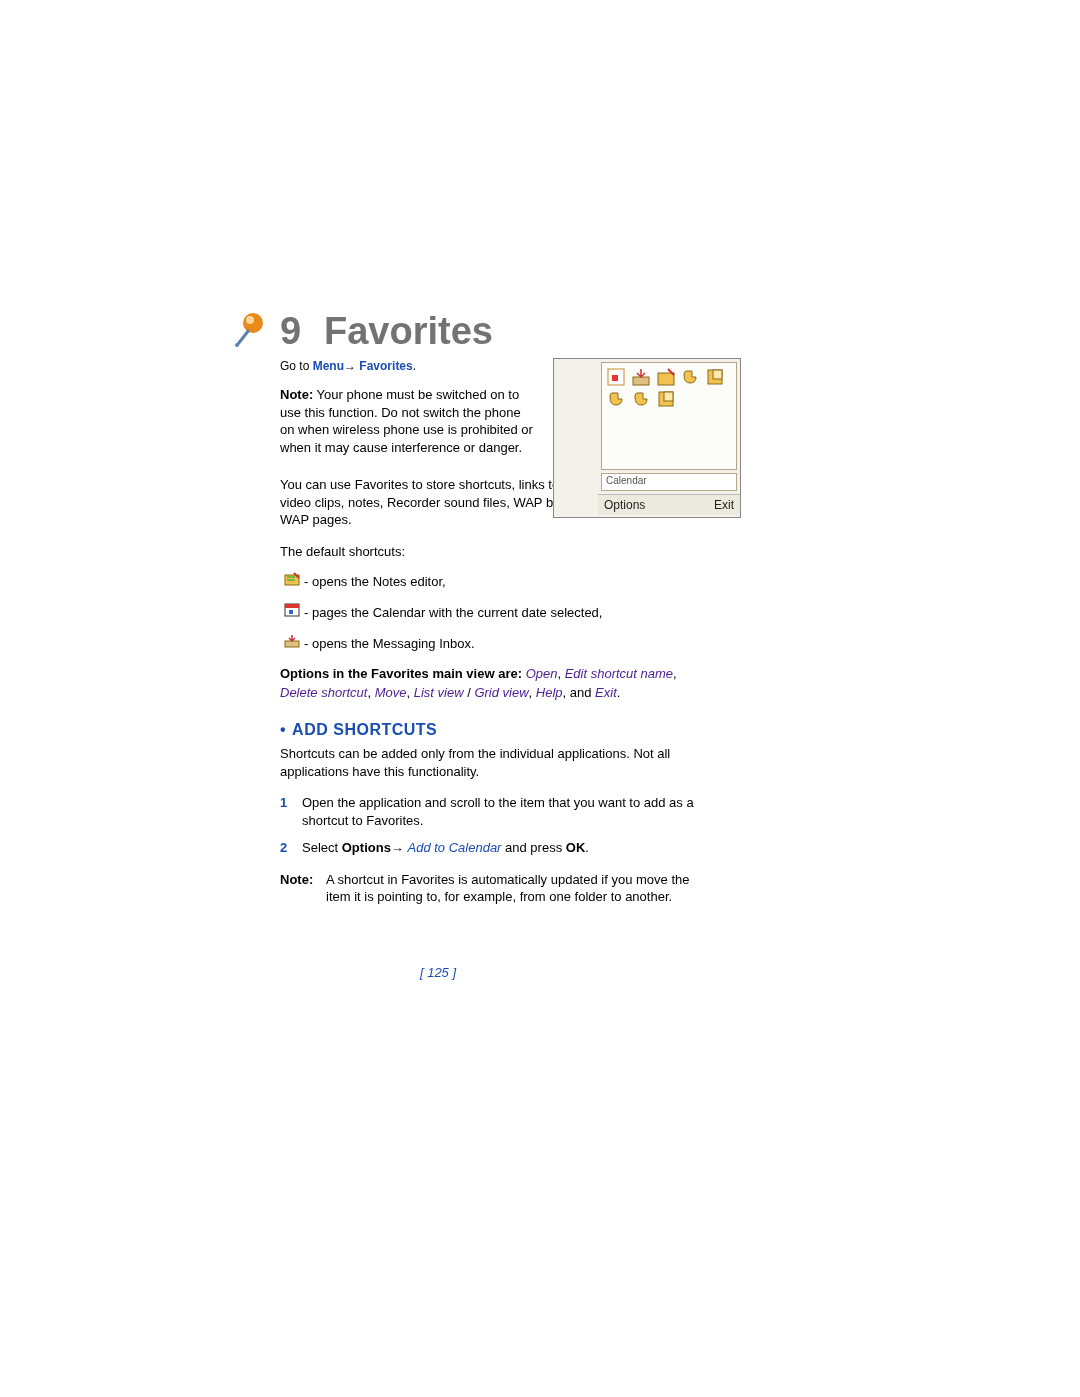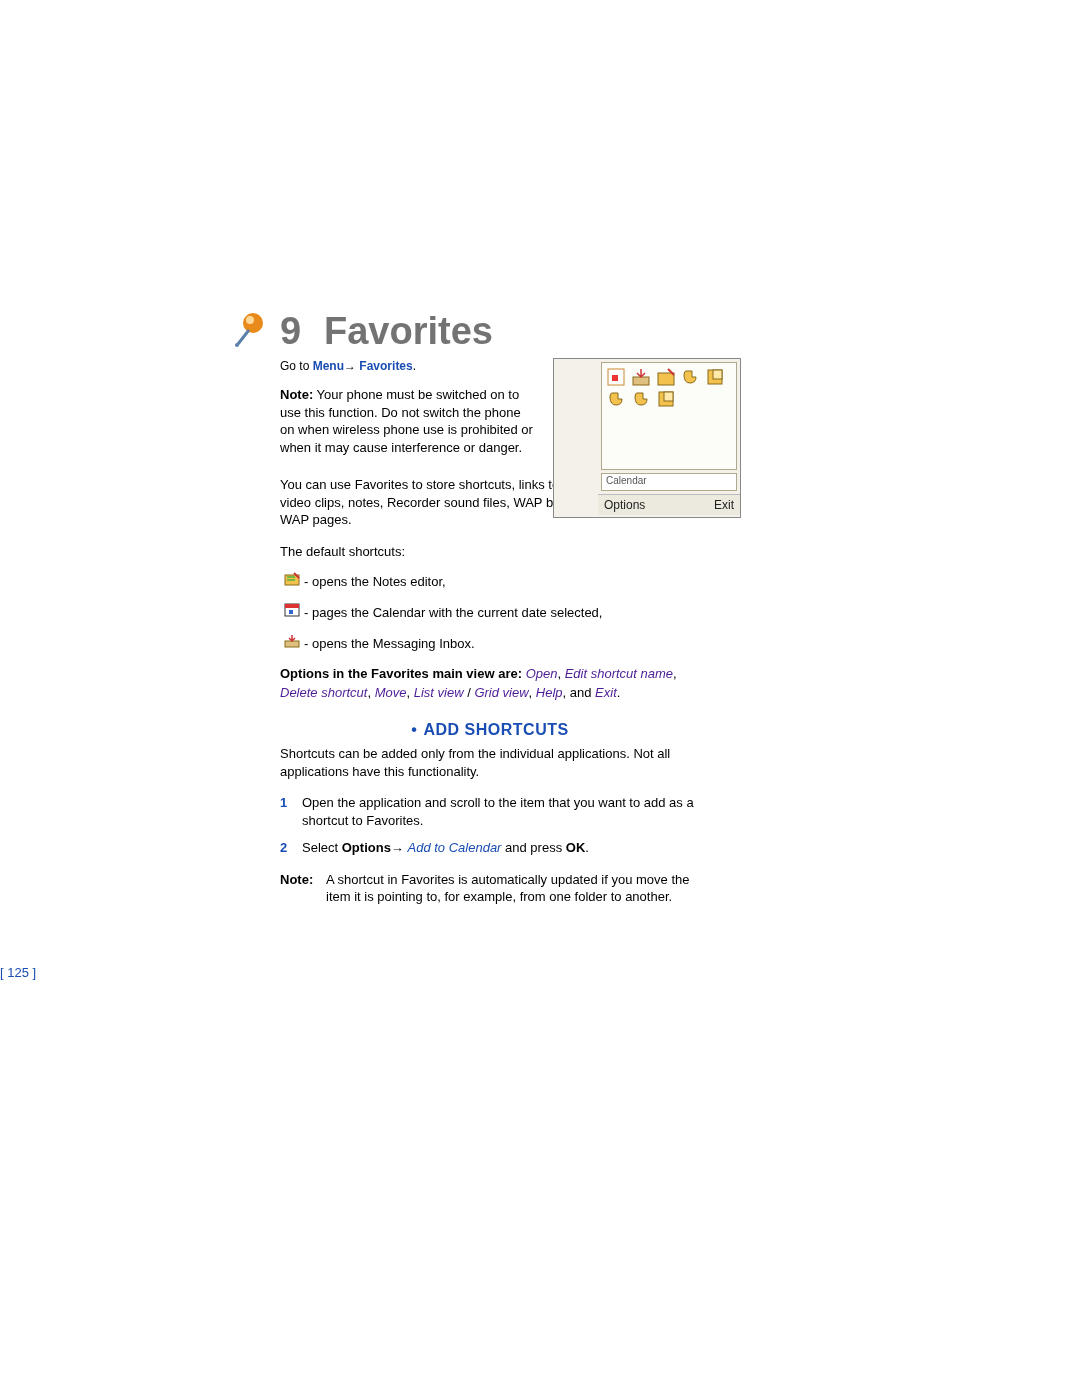--- a/index.html
+++ b/index.html
@@ -77,21 +77,20 @@
   }
   .options-line .lead { font-weight: bold; }
   .opt-blue { color: #4c1d95; font-style: italic; }
   .opt-sep { color: #000; }
   h2.section {
     font-size: 16px;
     font-weight: bold;
     color: #1a4db3;
     letter-spacing: 0.5px;
     margin: 0 0 6px 0;
-    text-align: center;
   }
   h2.section .bullet {
     font-size: 16px;
     margin-right: 6px;
   }
   ol.steps {
     list-style: none;
     padding: 0;
     margin: 0 0 14px 0;
     font-size: 13px;
@@ -114,23 +113,24 @@
     line-height: 1.35;
     display: flex;
     margin: 8px 0 0 0;
   }
   .note2 .label { font-weight: bold; width: 46px; flex-shrink: 0; }
   .pagenum {
     position: absolute;
     left: 0;
     width: 876px;
     top: 965px;
-    text-align: left;
+    text-align: center;
     font-size: 13px;
     color: #1a4db3;
+    font-style: italic;
   }
   
   .screenshot {
     position: absolute;
     left: 553px;
     top: 358px;
     width: 142px;
     height: 158px;
     border: 1px solid #888;
     background: #f3f1ea;

